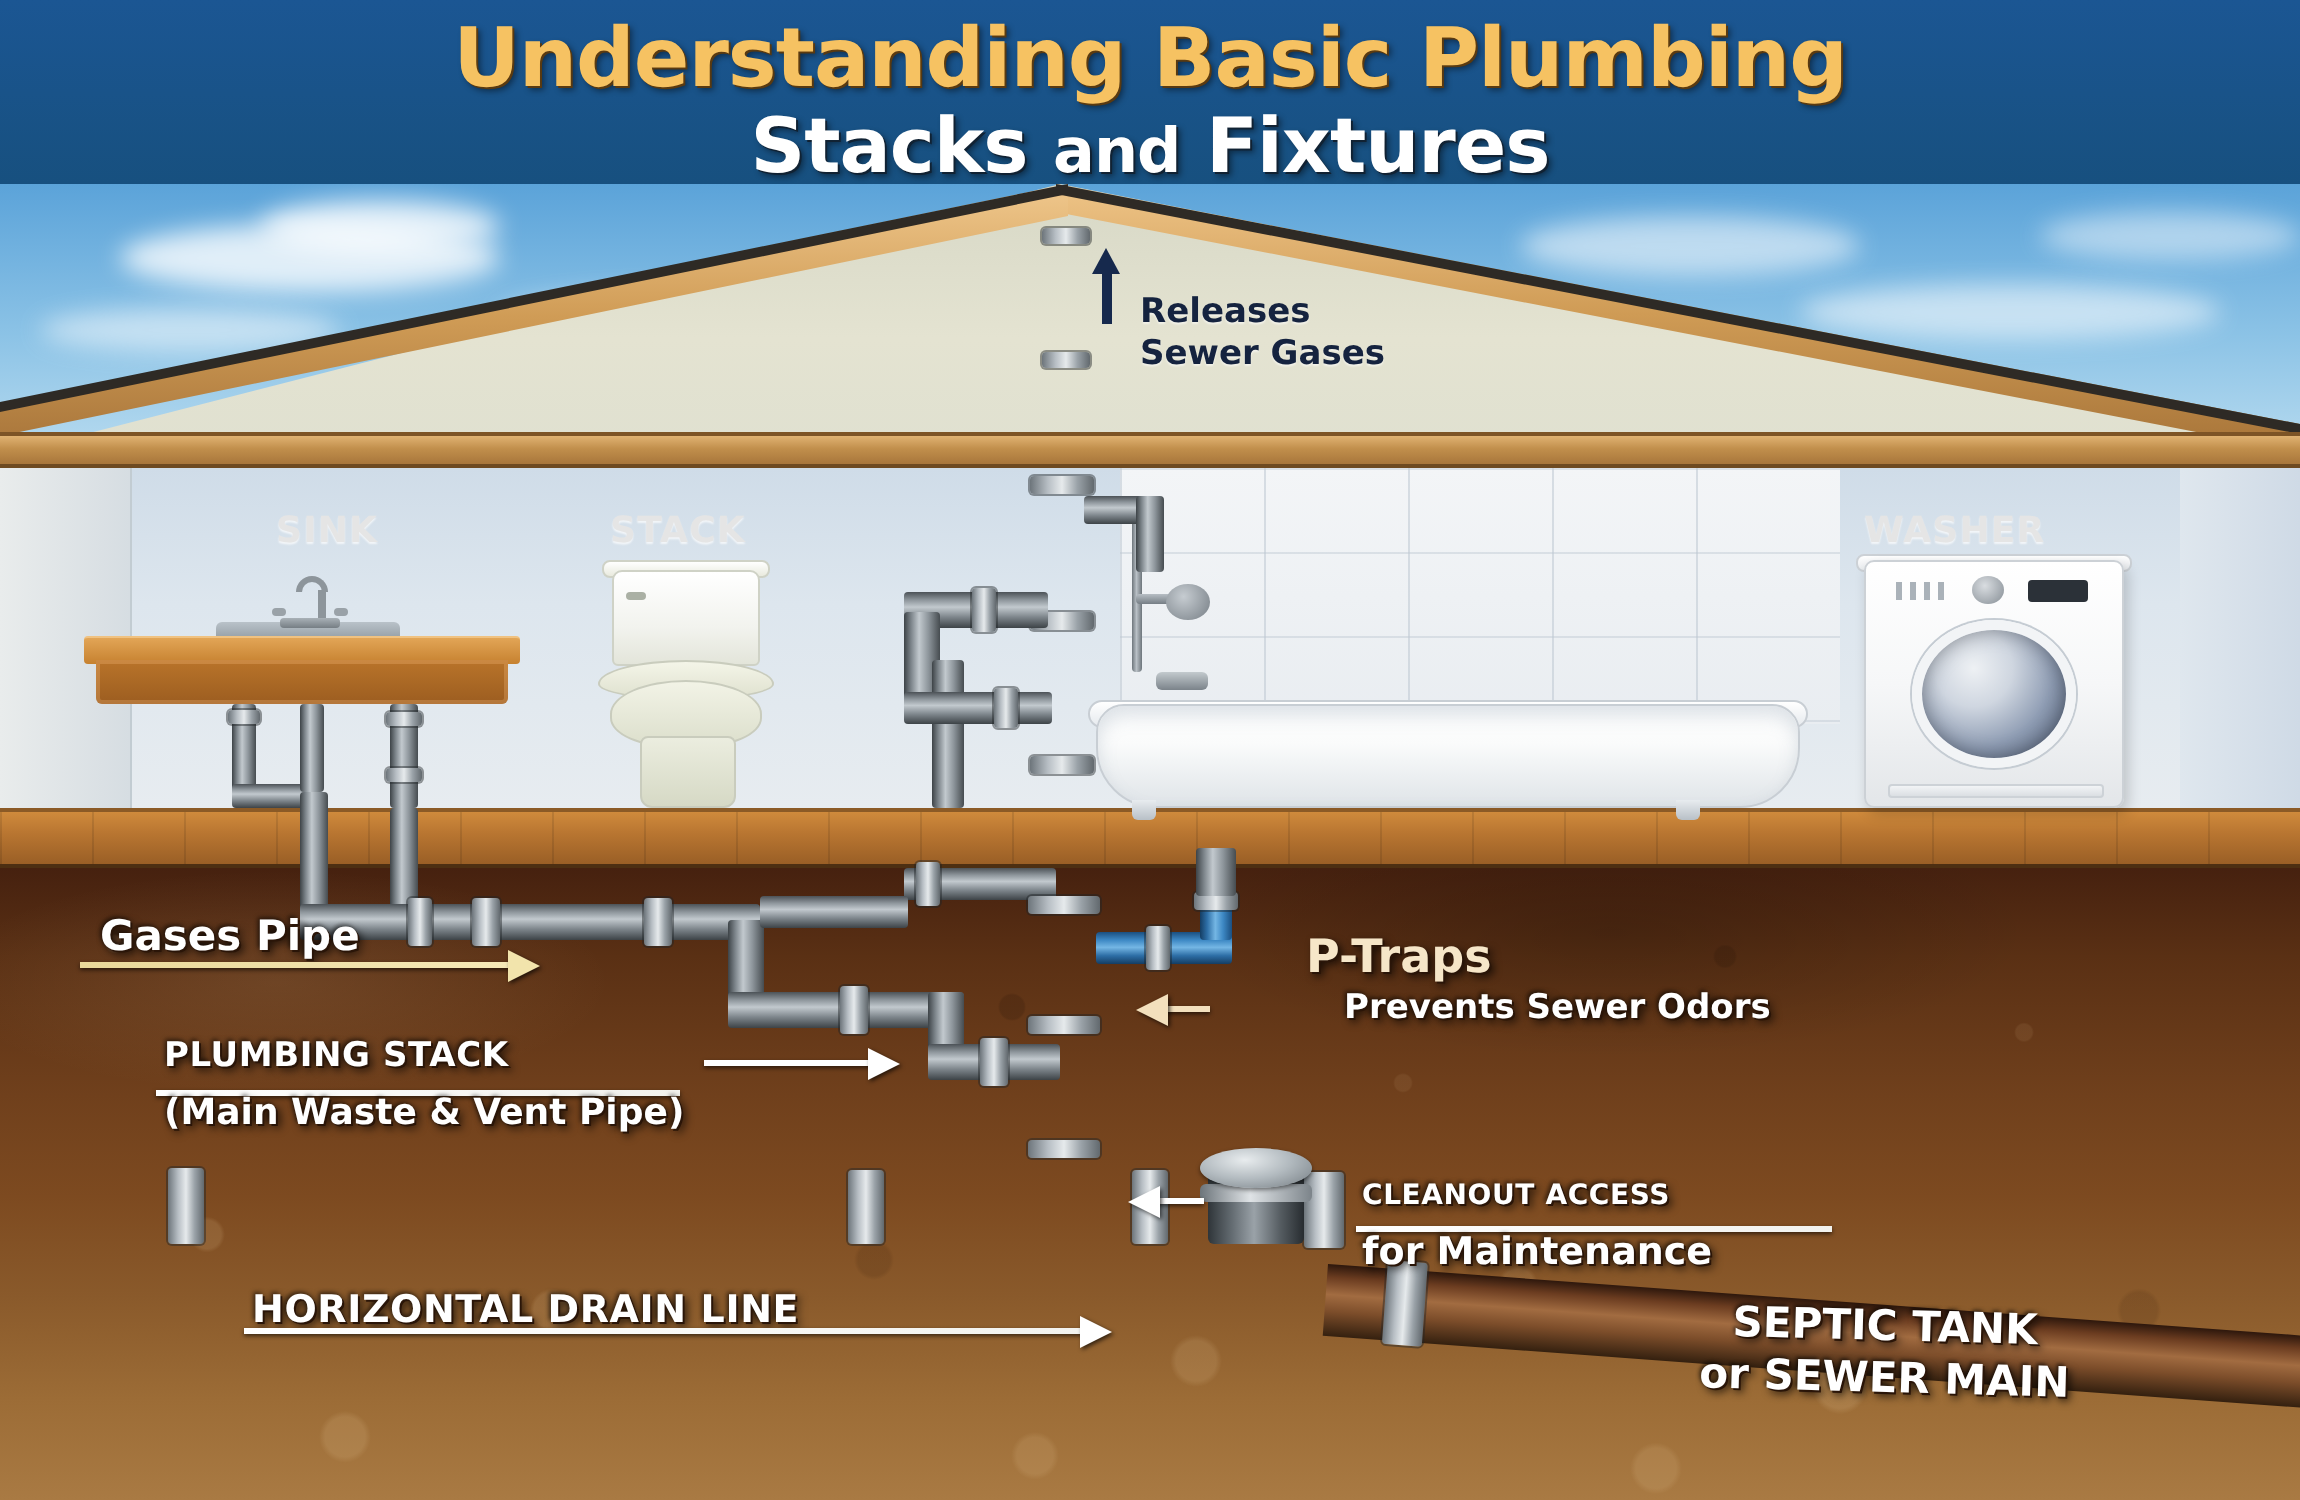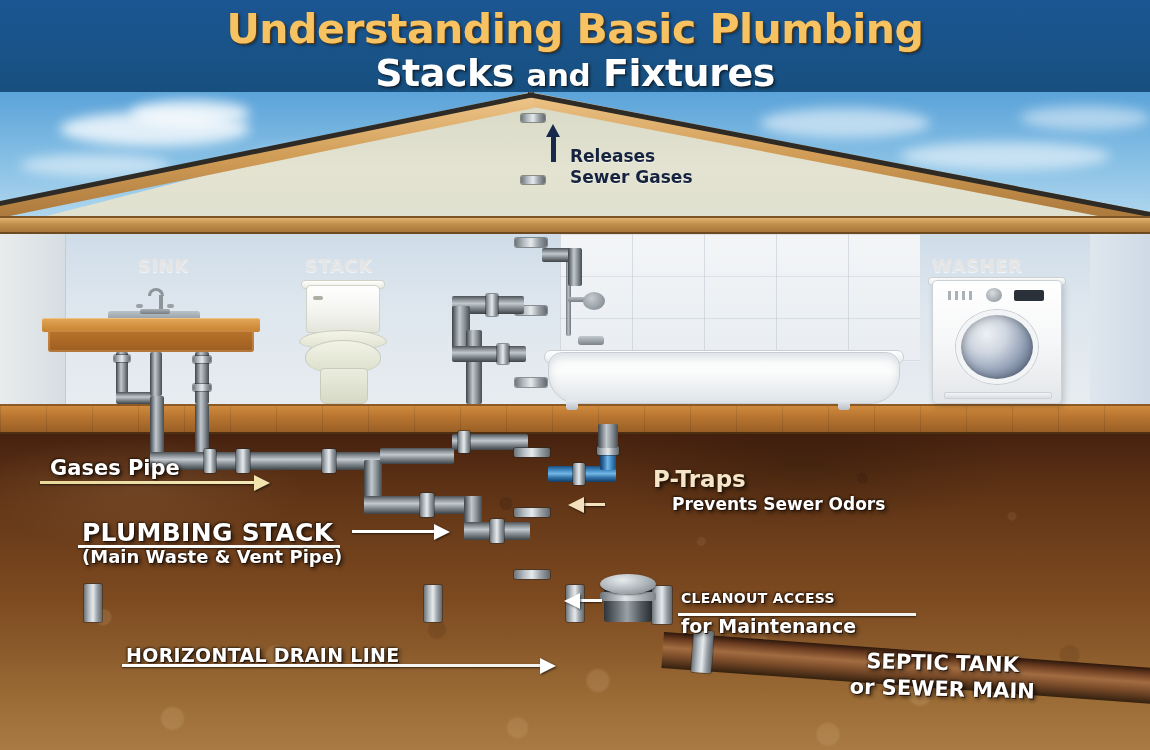--- a/index.html
+++ b/index.html
@@ -569,21 +569,21 @@
   </div>
 
   <div>
     <div class="anno anno-cream" style="left:629px; top:466px; font-size:23px;margin-left:24px;">P-Traps</div>
     <div class="anno anno-white" style="left:632px; top:494px; font-size:17px;margin-left:40px;">Prevents Sewer Odors</div>
     <div class="arrow-shaft cream" style="left:583px; top:503px; width:22px;"></div>
     <div class="arrow-head-l cream" style="left:568px; top:497px;"></div>
   </div>
 
   <div>
-    <div class="anno anno-white" style="left:82px; top:518px; font-size:25px; letter-spacing:.3px;">PLUMBING STACK</div>
+    <div class="anno anno-white" style="left:82px; top:518px; font-size:17px; letter-spacing:.3px;">PLUMBING STACK</div>
     <div class="u-line" style="left:78px; top:545px; width:262px;"></div>
     <div class="anno anno-white" style="left:82px; top:546px; font-size:18px;">(Main Waste &amp; Vent Pipe)</div>
     <div class="arrow-shaft" style="left:352px; top:530px; width:84px;"></div>
     <div class="arrow-head-r" style="left:434px; top:524px;"></div>
   </div>
 
   <div>
     <div class="anno anno-white" style="left:681px; top:590px; font-size:14px; letter-spacing:.3px;text-align:center;">CLEANOUT ACCESS</div>
     <div class="u-line" style="left:678px; top:613px; width:238px;"></div>
     <div class="anno anno-white" style="left:681px; top:615px; font-size:19px;">for Maintenance</div>

